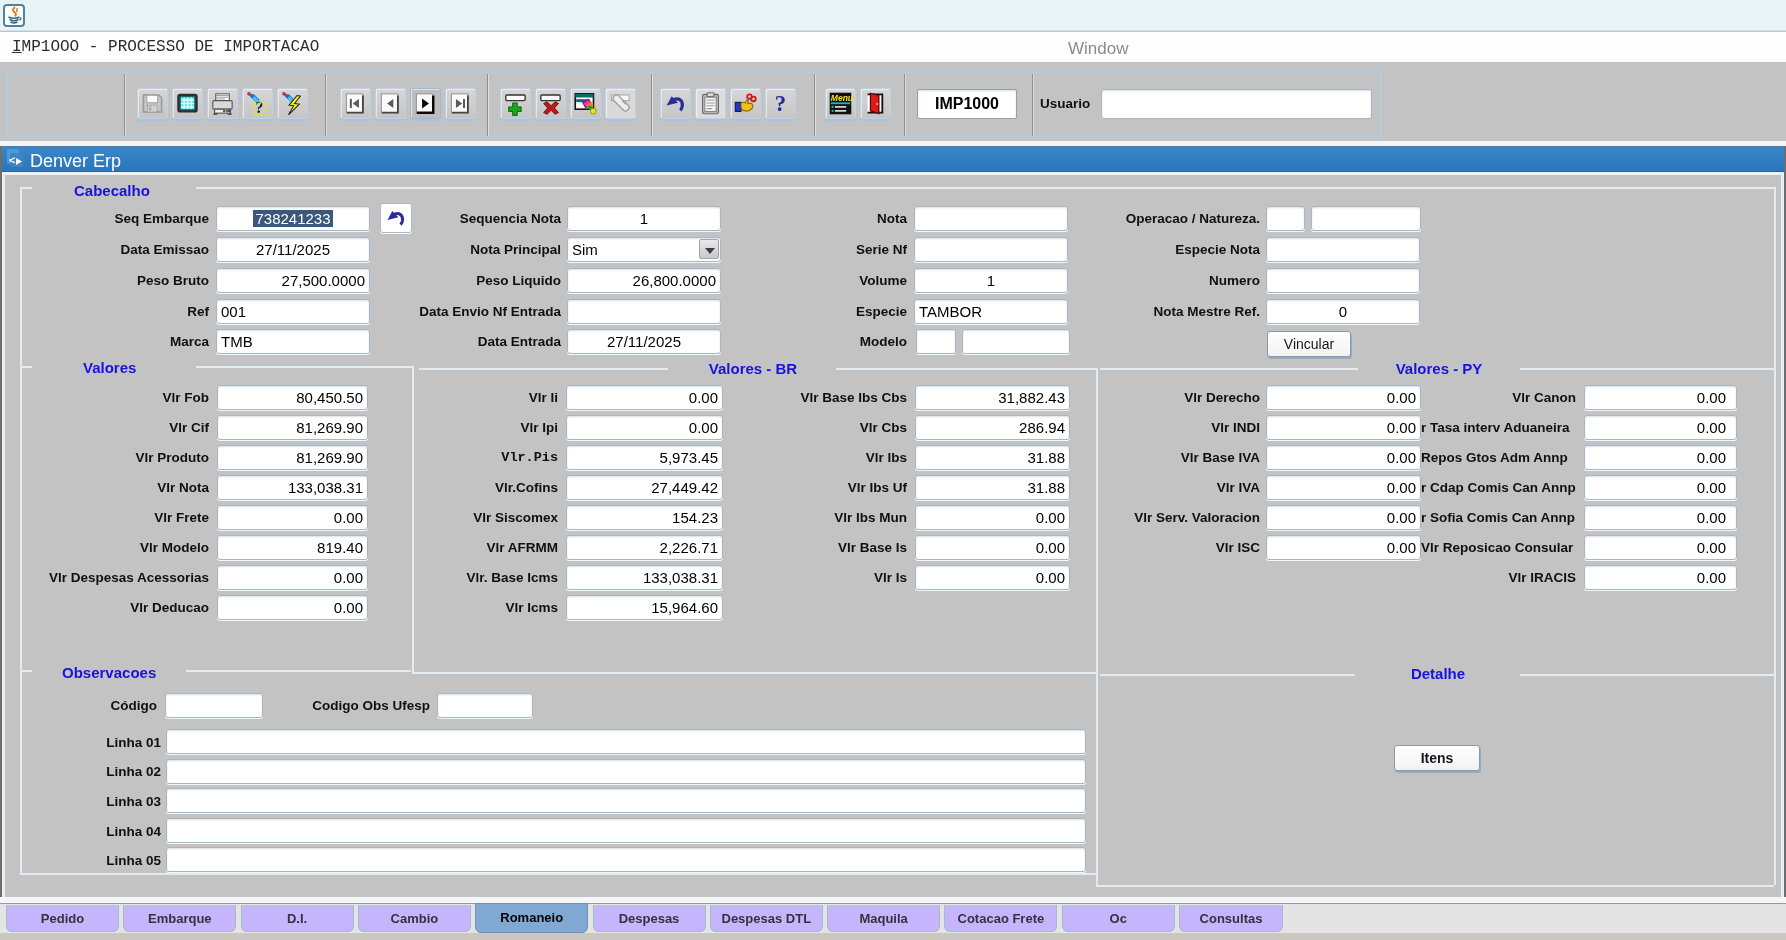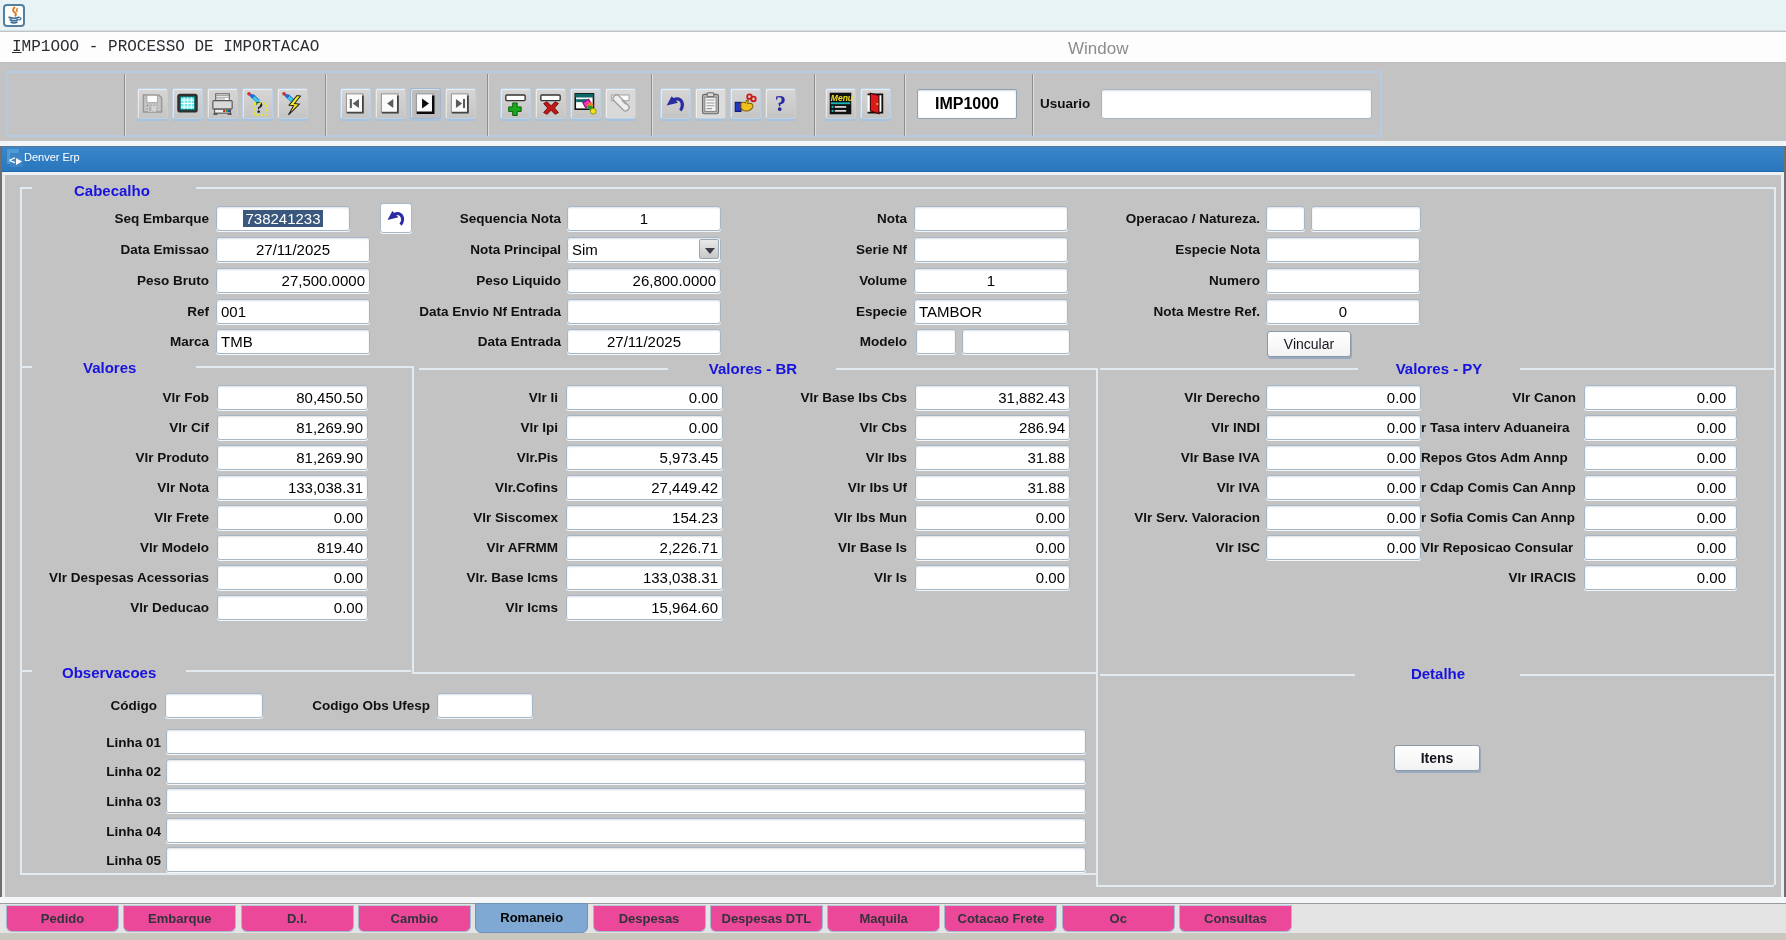--- a/index.html
+++ b/index.html
@@ -8,21 +8,21 @@
 .in{position:absolute;background:#fff;border:1px solid #a5b6c6;box-shadow:0 1px 0 rgba(250,253,255,.9),inset 0 1px 2px rgba(125,145,165,.28);z-index:2}
 .v{display:block;font-size:15px;color:#000;padding:0 4px;white-space:nowrap;overflow:hidden}
 .v.r{text-align:right}.v.l{text-align:left}.v.c{text-align:center}
 .sec{position:absolute;color:#1712dd;font-weight:bold;font-size:15px;white-space:nowrap;height:17px;line-height:17px;z-index:3}
 .etchh{position:absolute;height:2px;background:#e2eaf2;z-index:0}
 .etchv{position:absolute;width:2px;background:#e2eaf2;z-index:0}
 .tb{position:absolute;top:88px;width:31px;height:31px;background:linear-gradient(#d6d6d6,#c5c5c5);border:1px solid #bdd2e7;border-radius:2px;box-shadow:inset 1px 1px 0 rgba(255,255,255,.55),0 2px 0 #a7c2dc}
 .tb svg{position:absolute;left:2px;top:2px}
 .sep{position:absolute;top:74px;height:62px;width:2px;background:linear-gradient(90deg,#8f8f8f 50%,#dedede 50%)}
 .btn{position:absolute;background:linear-gradient(#ffffff,#f2f2f2);border:1px solid #8a9aa8;border-radius:3px;box-shadow:1px 2px 0 rgba(120,150,185,.55);font-size:14px;color:#15151f;text-align:center;z-index:3}
-.tab{position:absolute;top:905px;height:27px;background:#ec4899;border:1px solid #a4b9d2;border-top:1px solid #b6c8dc;border-radius:0 0 6px 6px;font-size:13px;font-weight:bold;color:#33333b;text-align:center;line-height:25px;z-index:2}
+.tab{position:absolute;top:905px;height:27px;background:#c4b5fd;border:1px solid #a4b9d2;border-top:1px solid #b6c8dc;border-radius:0 0 6px 6px;font-size:13px;font-weight:bold;color:#33333b;text-align:center;line-height:25px;z-index:2}
 .tabsel{top:903px;height:30px;background:#7fa9d3;border-color:#6d93b8;font-weight:bold;color:#000;line-height:28px;z-index:3}
 .sel{background:#3a587d;color:#fff;padding:0 2px;}
 </style></head><body>
 
 <div class="ab" style="left:0;top:0;width:1786px;height:31px;background:#e7f3f5;border-bottom:1px solid #d3e2e6"></div>
 <div class="ab" style="left:3px;top:4px;width:22px;height:23px;background:#fcfefe;border:2px solid #54809f;border-radius:4px">
 <svg width="18" height="19" viewBox="0 0 18 19">
 <path d="M10 1 C7.5 3 7.5 4.8 9.5 6.3 C11.3 7.7 11.3 9 9.8 10.3" stroke="#e07820" stroke-width="1.9" fill="none"></path>
 <path d="M12.8 2.2 C11.3 3.4 11.2 4.6 12.4 6" stroke="#e07820" stroke-width="1.4" fill="none"></path>
 <path d="M3.5 11 C6 12.6 12 12.6 14.5 11 M4.5 13.5 C7 14.8 11 14.8 13.5 13.5 M5.5 16 C7.5 17 10.5 17 12.5 16" stroke="#3c6e96" stroke-width="1.5" fill="none"></path>
@@ -195,21 +195,21 @@
 <div class="ab" style="left:1101px;top:89px;width:271px;height:30px;background:#fff;border:1px solid #a5b6c6;border-radius:3px;box-shadow:inset 0 1px 2px rgba(125,145,165,.28);"></div>
 <div class="ab" style="left:0;top:141px;width:1786px;height:5px;background:#f2f5f8;"></div>
 <div class="ab" style="left:0;top:146px;width:1786px;height:26px;background:linear-gradient(#3a86c9,#2a76bd);border-top:1px solid #56789a;border-bottom:1px solid #2166a8;"></div>
 <div class="ab" style="left:7px;top:149px;width:17px;height:19px;z-index:2">
 <svg width="17" height="19" viewBox="0 0 17 19">
       <rect x="0" y="0" width="12" height="15" rx="1" fill="#4f9ad4"></rect>
       <rect x="3" y="4" width="13" height="14" rx="1" fill="#3d85c4"></rect>
       <text x="2" y="15" font-size="11" font-weight="bold" fill="#fff" font-family="Liberation Sans,sans-serif">&lt;</text>
       <path d="M9 9 l6 3.5 l-6 3.5 z" fill="#fff"></path>
     </svg></div>
-<div class="ab" style="left:24px;top:151px;font-size:11px;color:#fff;z-index:2">Denver Erp</div>
+<div class="ab" style="left:30px;top:151px;font-size:18px;color:#fff;z-index:2">Denver Erp</div>
 <div class="ab" style="left:0;top:172px;width:1786px;height:725px;background:#c3c3c3;"></div>
 <div class="ab" style="left:0;top:172px;width:1786px;height:3px;background:#eef2f6;"></div>
 <div class="ab" style="left:0;top:146px;width:2px;height:759px;background:#6e6e6e;"></div>
 <div class="ab" style="left:2px;top:172px;width:3px;height:725px;background:#ebeef0;"></div>
 <div class="ab" style="left:1784px;top:146px;width:2px;height:759px;background:#6e6e6e;"></div>
 <div class="ab" style="left:1781px;top:172px;width:3px;height:725px;background:#ebeef0;"></div>
 <div class="etchh" style="left:20px;top:187px;width:12px;"></div>
 <div class="etchh" style="left:196px;top:187px;width:1578px;"></div>
 <div class="etchv" style="left:20px;top:187px;height:686px;"></div>
 <div class="etchv" style="left:1774px;top:187px;height:698px;"></div>
@@ -228,21 +228,21 @@
 <div class="etchh" style="left:412px;top:672px;width:684px;"></div>
 <div class="etchh" style="left:20px;top:670px;width:12px;"></div>
 <div class="etchh" style="left:186px;top:670px;width:225px;"></div>
 <div class="sec" style="left:62px;top:664px;">Observacoes</div>
 <div class="etchh" style="left:1100px;top:674px;width:255px;"></div>
 <div class="etchh" style="left:1520px;top:674px;width:254px;"></div>
 <div class="sec" style="left:1288px;top:665px;width:300px;text-align:center;">Detalhe</div>
 <div class="etchh" style="left:20px;top:873px;width:1076px;"></div>
 <div class="etchh" style="left:1096px;top:885px;width:678px;"></div>
 <div class="lbl" style="right:1577px;top:211px;">Seq Embarque</div>
-<div class="in " style="left:216px;top:205.5px;width:134px;height:25px;border-radius:3px;">
+<div class="in " style="left:216px;top:205.5px;width:154px;height:25px;border-radius:3px;">
     <span class="v c" style="line-height:23px;"><span class="sel">738241233</span></span>
   </div>
 <div class="ab" style="left:380px;top:203px;width:32px;height:30px;background:#fff;border:1px solid #a8b9c8;border-radius:3px;box-shadow:0 1px 0 rgba(250,253,255,.9);z-index:2">
 <svg width="24" height="24" viewBox="0 0 22 22" style="position:absolute;left:3px;top:2px">
       <path d="M3.2 12.8 L7.6 4.6 L13.2 10.4 Z" fill="#2b2ba0"></path>
       <path d="M9.2 7.8 C13.8 5.4 17.4 8.2 17.0 13.0 C16.8 14.8 16.2 16.0 15.2 17.0" stroke="#2b2ba0" stroke-width="2.8" fill="none"></path>
     </svg>
   </div>
 <div class="lbl" style="right:1225px;top:211px;">Sequencia Nota</div>
 <div class="in " style="left:567px;top:205.5px;width:154px;height:25px;border-radius:3px;">
@@ -341,21 +341,21 @@
     <span class="v r" style="line-height:23px;">0.00</span>
   </div>
 <div class="lbl" style="right:1228px;top:390px;">Vlr Ii</div>
 <div class="in " style="left:566px;top:384.5px;width:157px;height:25px;border-radius:3px;">
     <span class="v r" style="line-height:23px;">0.00</span>
   </div>
 <div class="lbl" style="right:1228px;top:420px;">Vlr Ipi</div>
 <div class="in " style="left:566px;top:414.5px;width:157px;height:25px;border-radius:3px;">
     <span class="v r" style="line-height:23px;">0.00</span>
   </div>
-<div class="lbl" style="right:1228px;top:450px;">Vlr.Pis</div>
+<div class="lbl" style="right:1228px;top:450px;font-family:Liberation Mono, monospace;">Vlr.Pis</div>
 <div class="in " style="left:566px;top:444.5px;width:157px;height:25px;border-radius:3px;">
     <span class="v r" style="line-height:23px;">5,973.45</span>
   </div>
 <div class="lbl" style="right:1228px;top:480px;">Vlr.Cofins</div>
 <div class="in " style="left:566px;top:474.5px;width:157px;height:25px;border-radius:3px;">
     <span class="v r" style="line-height:23px;">27,449.42</span>
   </div>
 <div class="lbl" style="right:1228px;top:510px;">Vlr Siscomex</div>
 <div class="in " style="left:566px;top:504.5px;width:157px;height:25px;border-radius:3px;">
     <span class="v r" style="line-height:23px;">154.23</span>
@@ -473,12 +473,12 @@
 <div class="tab" style="left:6.0px;width:113px;">Pedido</div>
 <div class="tab" style="left:123.3px;width:113px;">Embarque</div>
 <div class="tab" style="left:240.6px;width:113px;">D.I.</div>
 <div class="tab" style="left:357.9px;width:113px;">Cambio</div>
 <div class="tab tabsel" style="left:475.2px;width:113px;">Romaneio</div>
 <div class="tab" style="left:592.5px;width:113px;">Despesas</div>
 <div class="tab" style="left:709.8px;width:113px;">Despesas DTL</div>
 <div class="tab" style="left:827.1px;width:113px;">Maquila</div>
 <div class="tab" style="left:944.4px;width:113px;">Cotacao Frete</div>
 <div class="tab" style="left:1061.7px;width:113px;">Oc</div>
-<div class="tab" style="left:1179.0px;width:113px;">Consultas</div>
+<div class="tab" style="left:1179.0px;width:104px;">Consultas</div>
 </body></html>

